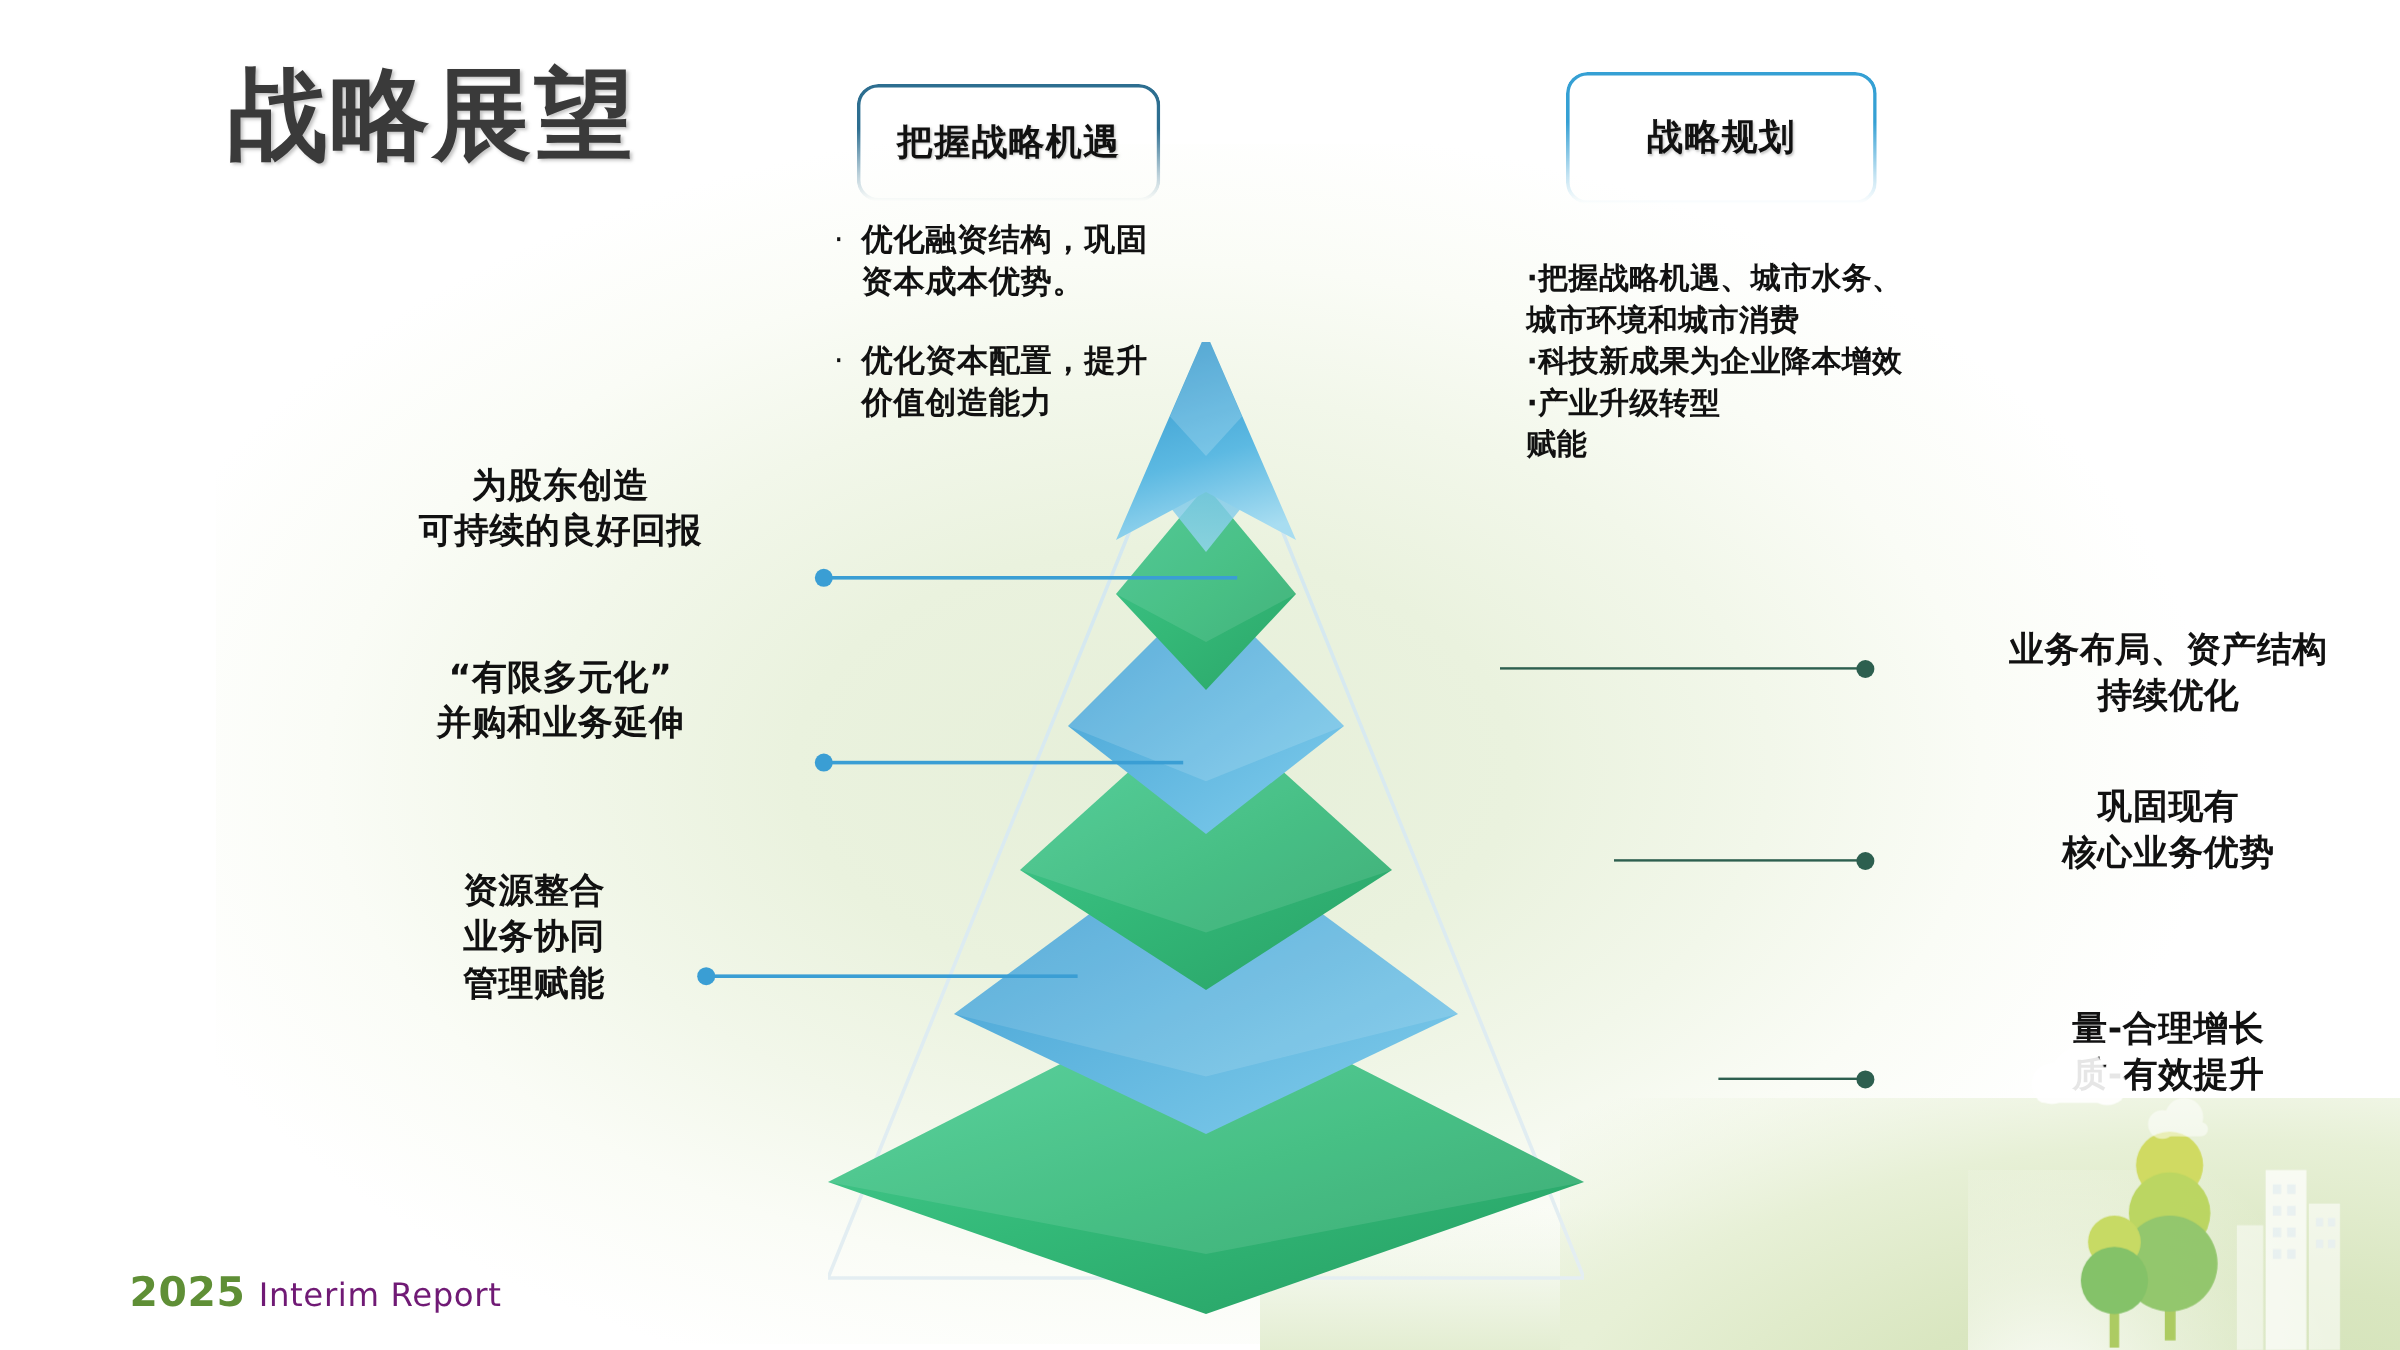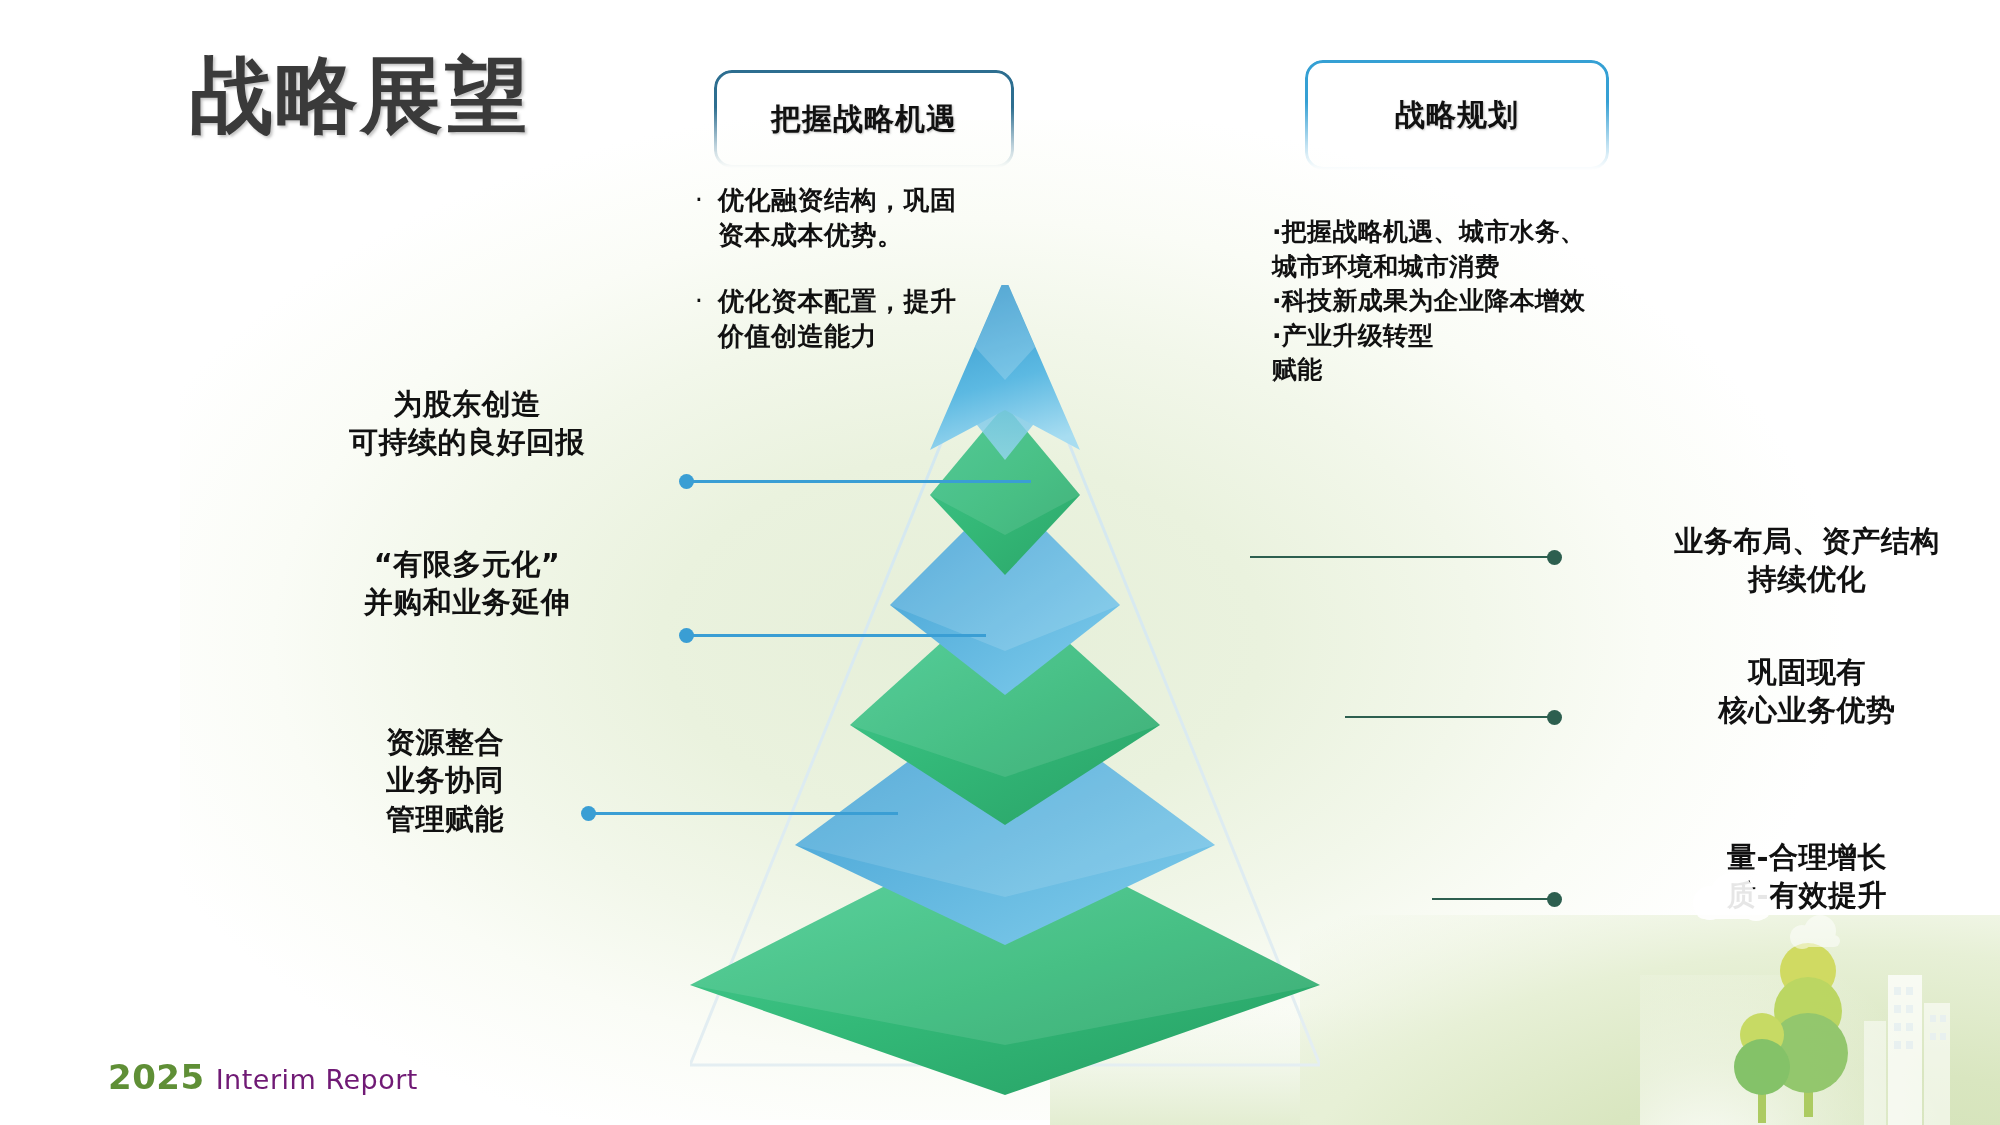--- a/index.html
+++ b/index.html
@@ -49,23 +49,23 @@
     border:3px solid #2b7ca8;
     -webkit-mask-image:linear-gradient(to bottom, rgba(0,0,0,1) 0%, rgba(0,0,0,1) 38%, rgba(0,0,0,0.30) 78%, rgba(0,0,0,0) 100%);
             mask-image:linear-gradient(to bottom, rgba(0,0,0,1) 0%, rgba(0,0,0,1) 38%, rgba(0,0,0,0.30) 78%, rgba(0,0,0,0) 100%);
   }
   .callout .cal-title{
     position:absolute;left:0;right:0;top:50%;transform:translateY(-50%);
     text-align:center;font-size:30px;font-weight:bold;color:#111;
     letter-spacing:1px;
     text-shadow:1px 1px 2px rgba(140,140,140,0.5);
   }
-  #callout-1{left:714px;top:70px;width:300px;height:98px;}
+  #callout-1{left:714px;top:70px;width:253px;height:98px;}
   #callout-1 .cal-border{border-color:#2d6e90;}
-  #callout-2{left:1305px;top:60px;width:304px;height:110px;}
+  #callout-2{left:1305px;top:60px;width:259px;height:110px;}
   #callout-2 .cal-border{border-color:#35a0d4;}
 
   
   .bullets-1{position:absolute;left:680px;top:183px;width:350px;}
   .bullets-1 .b-row{display:flex;margin-bottom:30px;}
   .bullets-1 .b-dot{
     width:38px;flex:0 0 38px;font-size:26px;line-height:34px;color:#111;text-align:center;
   }
   .bullets-1 .b-txt{
     font-size:26px;line-height:1.36;font-weight:bold;color:#111;letter-spacing:0.5px;

